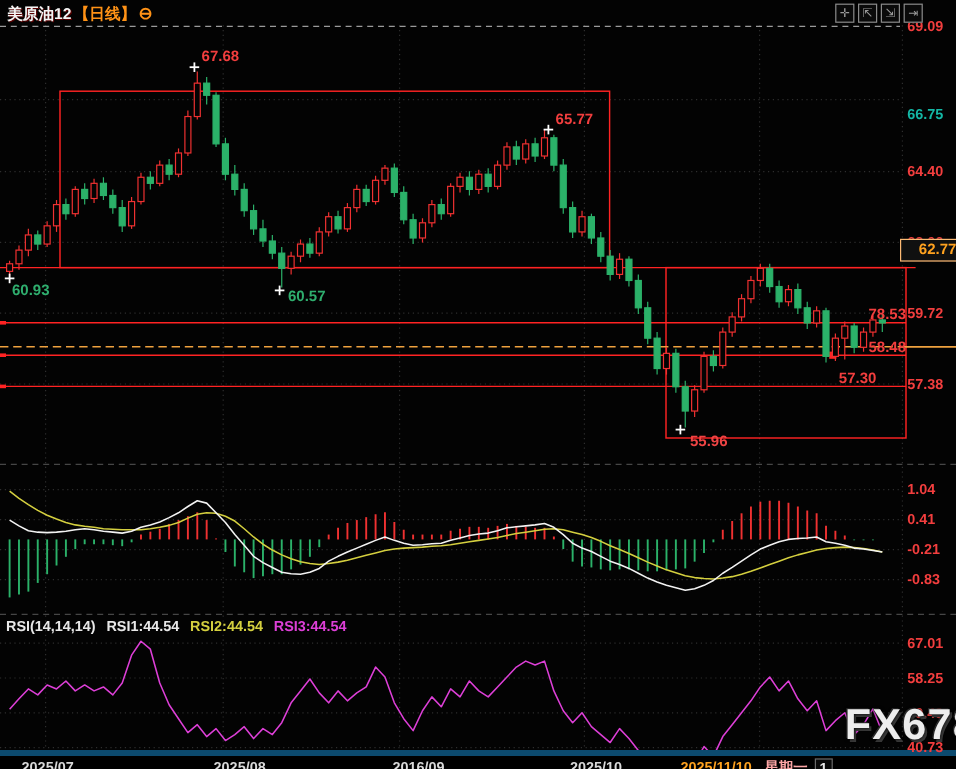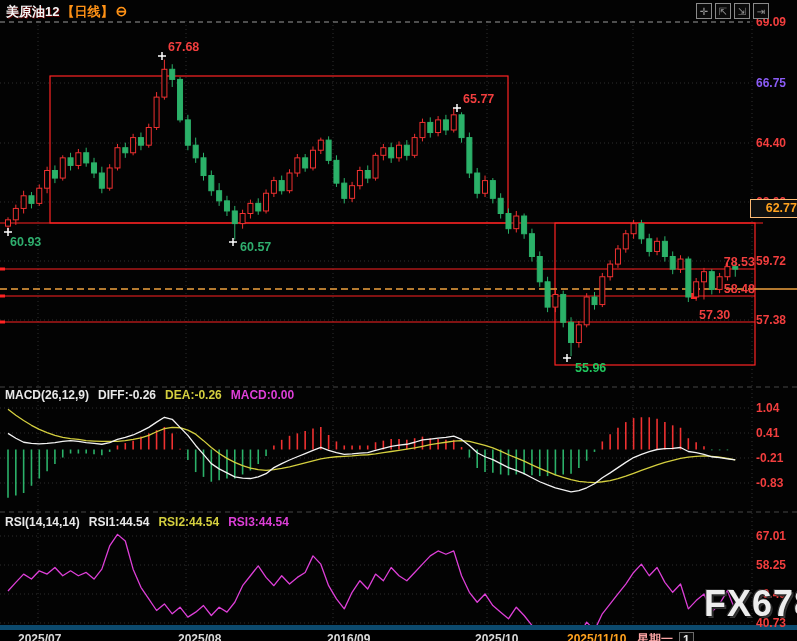--- a/index.html
+++ b/index.html
@@ -370,21 +370,20 @@
 
   <div class="toolbar" id="toolbar">
       <div class="tbtn">✛</div>
       <div class="tbtn">⇱</div>
       <div class="tbtn">⇲</div>
       <div class="tbtn">⇥</div>
     </div>
 
   <div class="cursorbox">62.77</div>
 
-  <div class="legend" id="macd-legend" style="left:5px;top:388px;"><span style="color: rgb(232, 232, 232);">MACD(26,12,9)</span><span style="color: rgb(232, 232, 232);">DIFF:-0.26</span><span style="color: rgb(212, 207, 63);">DEA:-0.26</span><span style="color: rgb(221, 63, 215);">MACD:0.00</span></div>
   <div class="legend" id="rsi-legend" style="left:5px;top:515px;"><span style="color: rgb(232, 232, 232);">RSI(14,14,14)</span><span style="color: rgb(232, 232, 232);">RSI1:44.54</span><span style="color: rgb(212, 207, 63);">RSI2:44.54</span><span style="color: rgb(221, 63, 215);">RSI3:44.54</span></div>
 
   <div class="timeaxis" id="timeaxis">
       <div class="lbl" style="color: rgb(217, 217, 217); left: 18px; top: 2px; position: absolute;">2025/07</div>
       <div class="lbl" style="color: rgb(217, 217, 217); left: 178px; top: 2px; position: absolute;">2025/08</div>
       <div class="lbl" style="color: rgb(217, 217, 217); left: 327px; top: 2px; position: absolute;">2016/09</div>
       <div class="lbl" style="color: rgb(217, 217, 217); left: 475px; top: 2px; position: absolute;">2025/10</div>
       <div class="lbl" style="color: rgb(255, 162, 31); left: 567px; top: 2px; position: absolute;">2025/11/10</div>
       <div class="lbl" style="color: #fca5a5; left: 637px; top: 2px; position: absolute;">星期一</div>
       <div class="lbl xcursor" style="color: rgb(232, 232, 232); left: 679px; top: 2px; position: absolute;">1</div>
@@ -393,23 +392,23 @@
   <div class="watermark">FX678</div>
 
   <div id="labels">
       <div class="lbl" style="color: rgb(242, 62, 62); left: 699px; width: 56px; text-align: right; top: 255px; font-size: 12.5px;">78.53</div>
       <div class="lbl" style="color: rgb(242, 62, 62); left: 699px; width: 56px; text-align: right; top: 282px; font-size: 12.5px;">58.48</div>
       <div class="lbl" style="color: rgb(242, 62, 62); left: 699px; width: 56px; top: 308px; font-size: 12.5px;">57.30</div>
       <div class="lbl" style="color: rgb(242, 62, 62); left: 168px; top: 40px; font-size: 12.5px;">67.68</div>
       <div class="lbl" style="color: rgb(242, 62, 62); left: 463px; top: 92px; font-size: 12.5px;">65.77</div>
       <div class="lbl" style="color: rgb(47, 174, 110); left: 10px; top: 235px; font-size: 12.5px;">60.93</div>
       <div class="lbl" style="color: rgb(47, 174, 110); left: 240px; top: 240px; font-size: 12.5px;">60.57</div>
-      <div class="lbl" style="color: #22c55e; left: 575px; top: 361px; font-size: 12.5px;">55.96</div>
+      <div class="lbl" style="color: #ef4444; left: 575px; top: 361px; font-size: 12.5px;">55.96</div>
       <div class="lbl" style="color: rgb(242, 62, 62); left: 756px; top: 15px;">69.09</div>
-      <div class="lbl" style="color: #8b5cf6; left: 756px; top: 76px;">66.75</div>
+      <div class="lbl" style="color: #14b8a6; left: 756px; top: 88px;">66.75</div>
       <div class="lbl" style="color: rgb(242, 62, 62); left: 756px; top: 136px;">64.40</div>
       <div class="lbl" style="color: rgb(242, 62, 62); left: 756px; top: 195px;">62.06</div>
       <div class="lbl" style="color: rgb(242, 62, 62); left: 756px; top: 254px;">59.72</div>
       <div class="lbl" style="color: rgb(242, 62, 62); left: 756px; top: 313px;">57.38</div>
       <div class="lbl" style="color: rgb(242, 62, 62); left: 756px; top: 401px;">1.04</div>
       <div class="lbl" style="color: rgb(242, 62, 62); left: 756px; top: 426px;">0.41</div>
       <div class="lbl" style="color: rgb(242, 62, 62); left: 756px; top: 451px;">-0.21</div>
       <div class="lbl" style="color: rgb(242, 62, 62); left: 756px; top: 476px;">-0.83</div>
       <div class="lbl" style="color: rgb(242, 62, 62); left: 756px; top: 529px;">67.01</div>
       <div class="lbl" style="color: rgb(242, 62, 62); left: 756px; top: 558px;">58.25</div>

